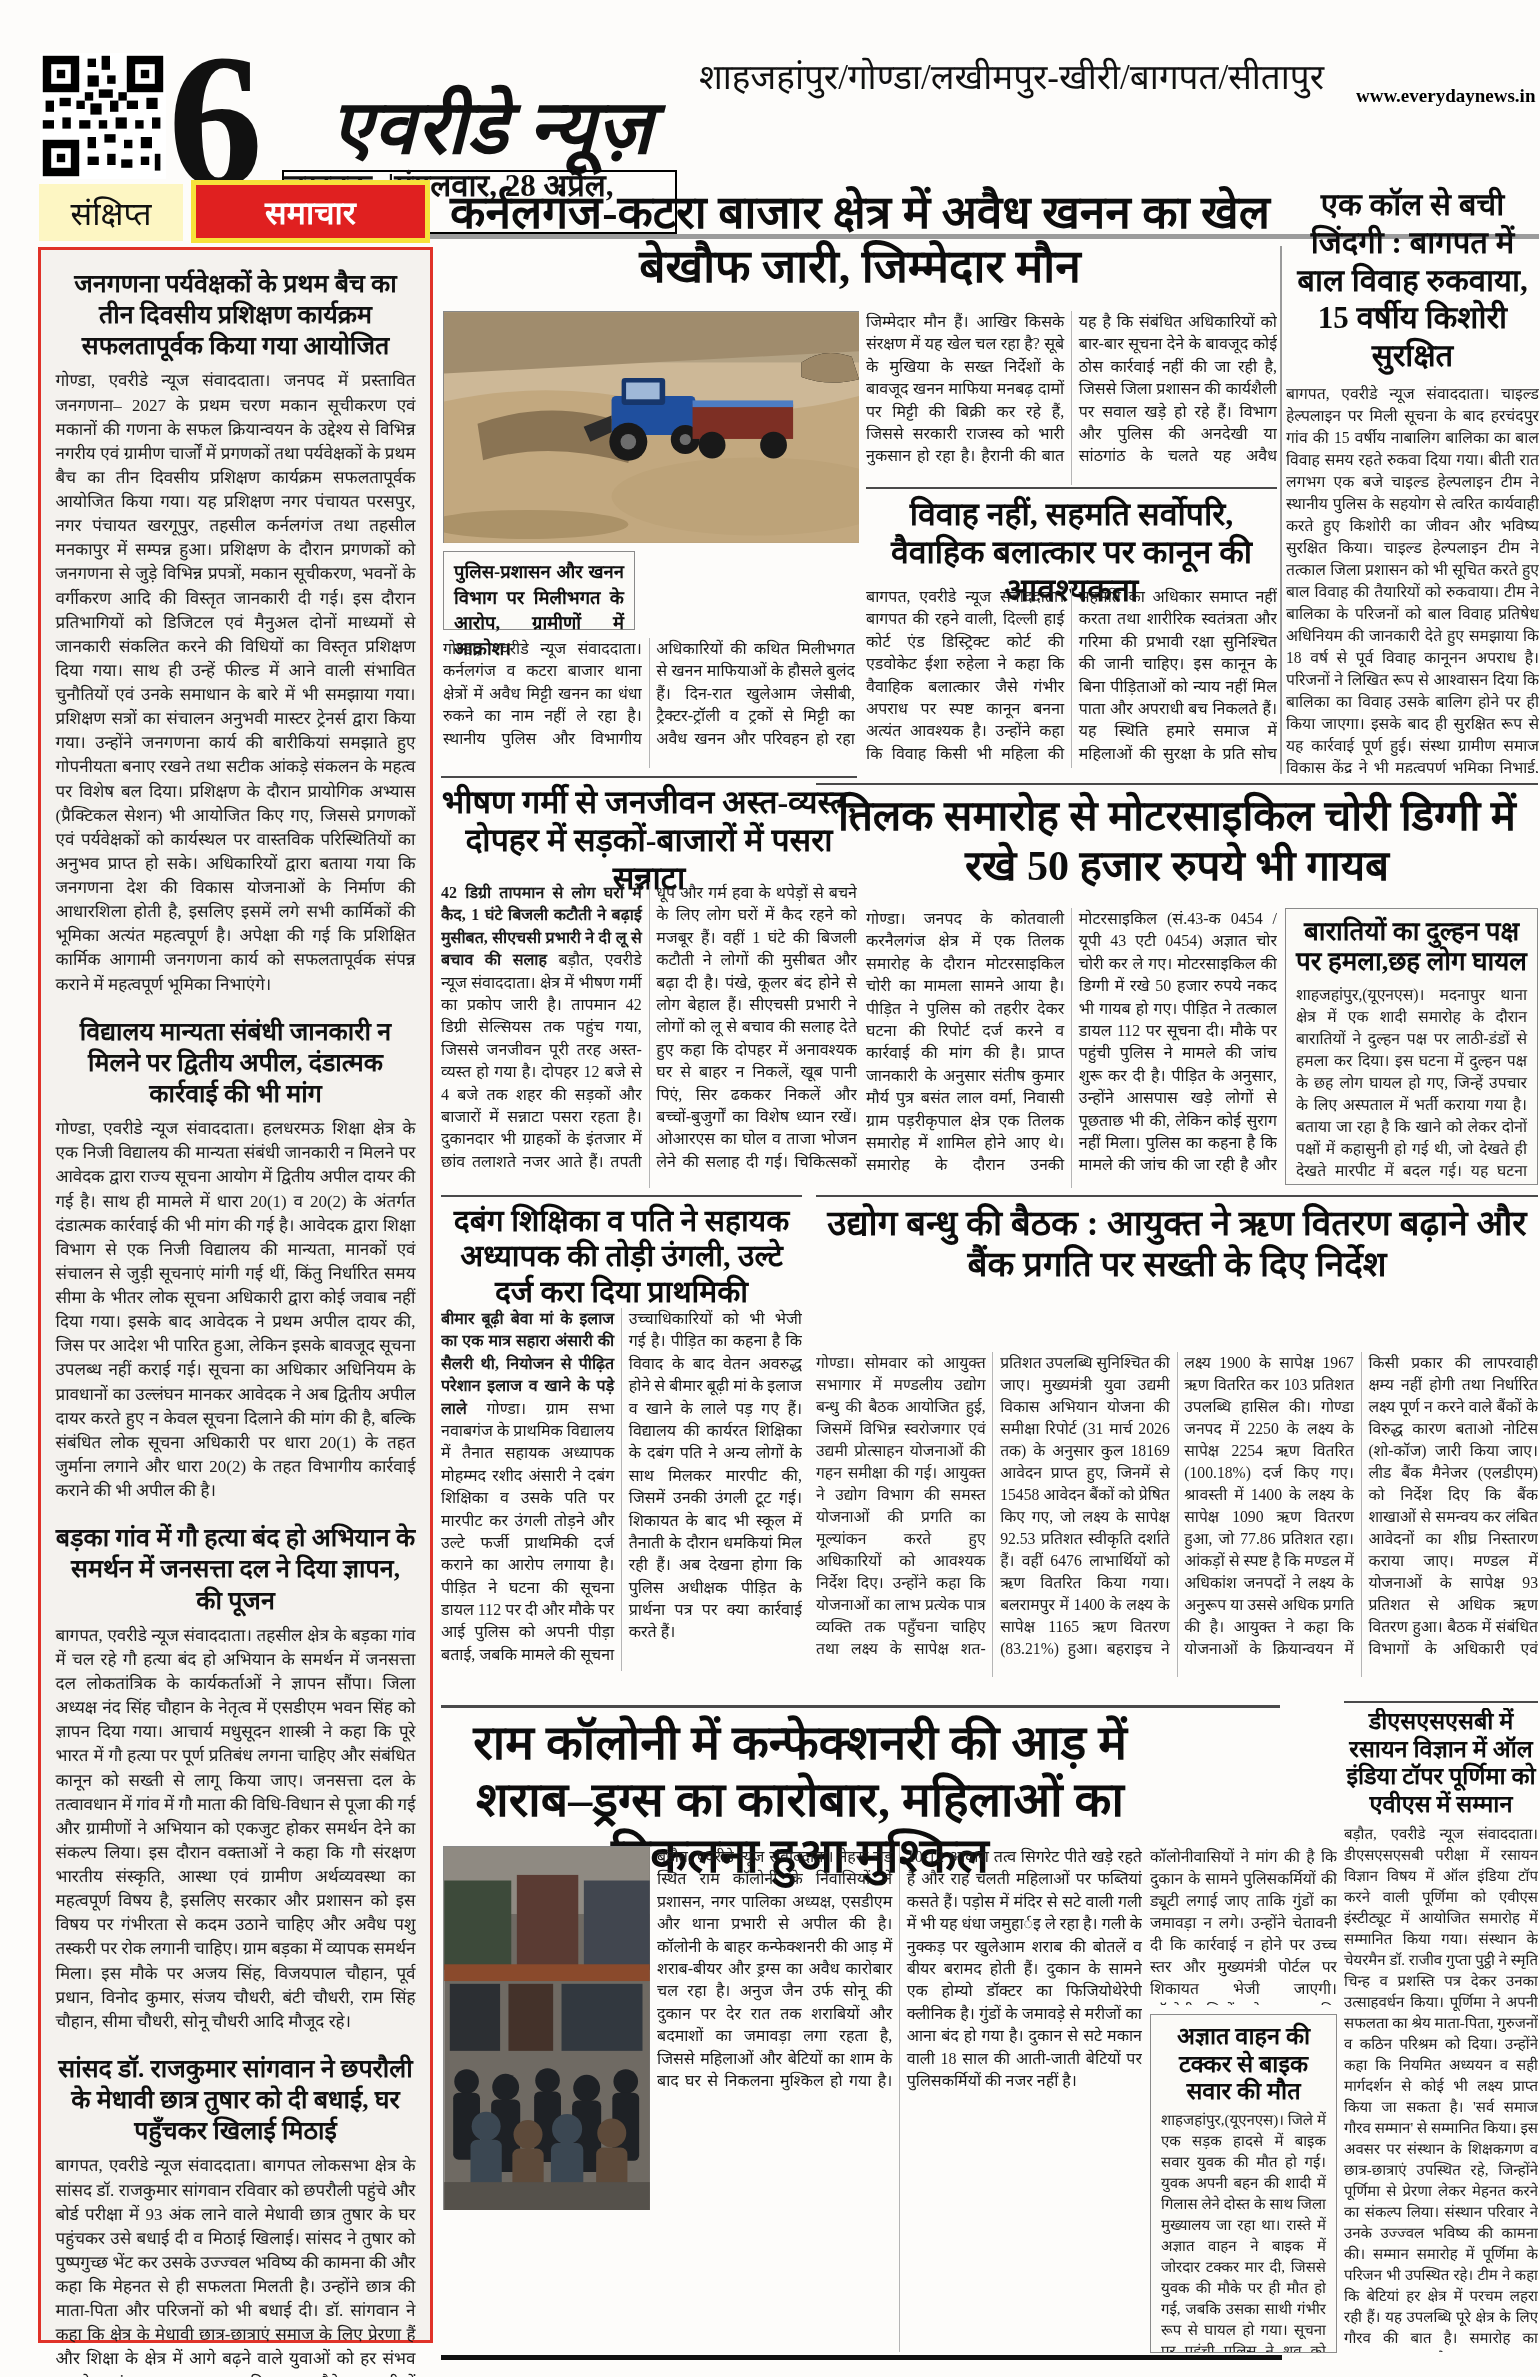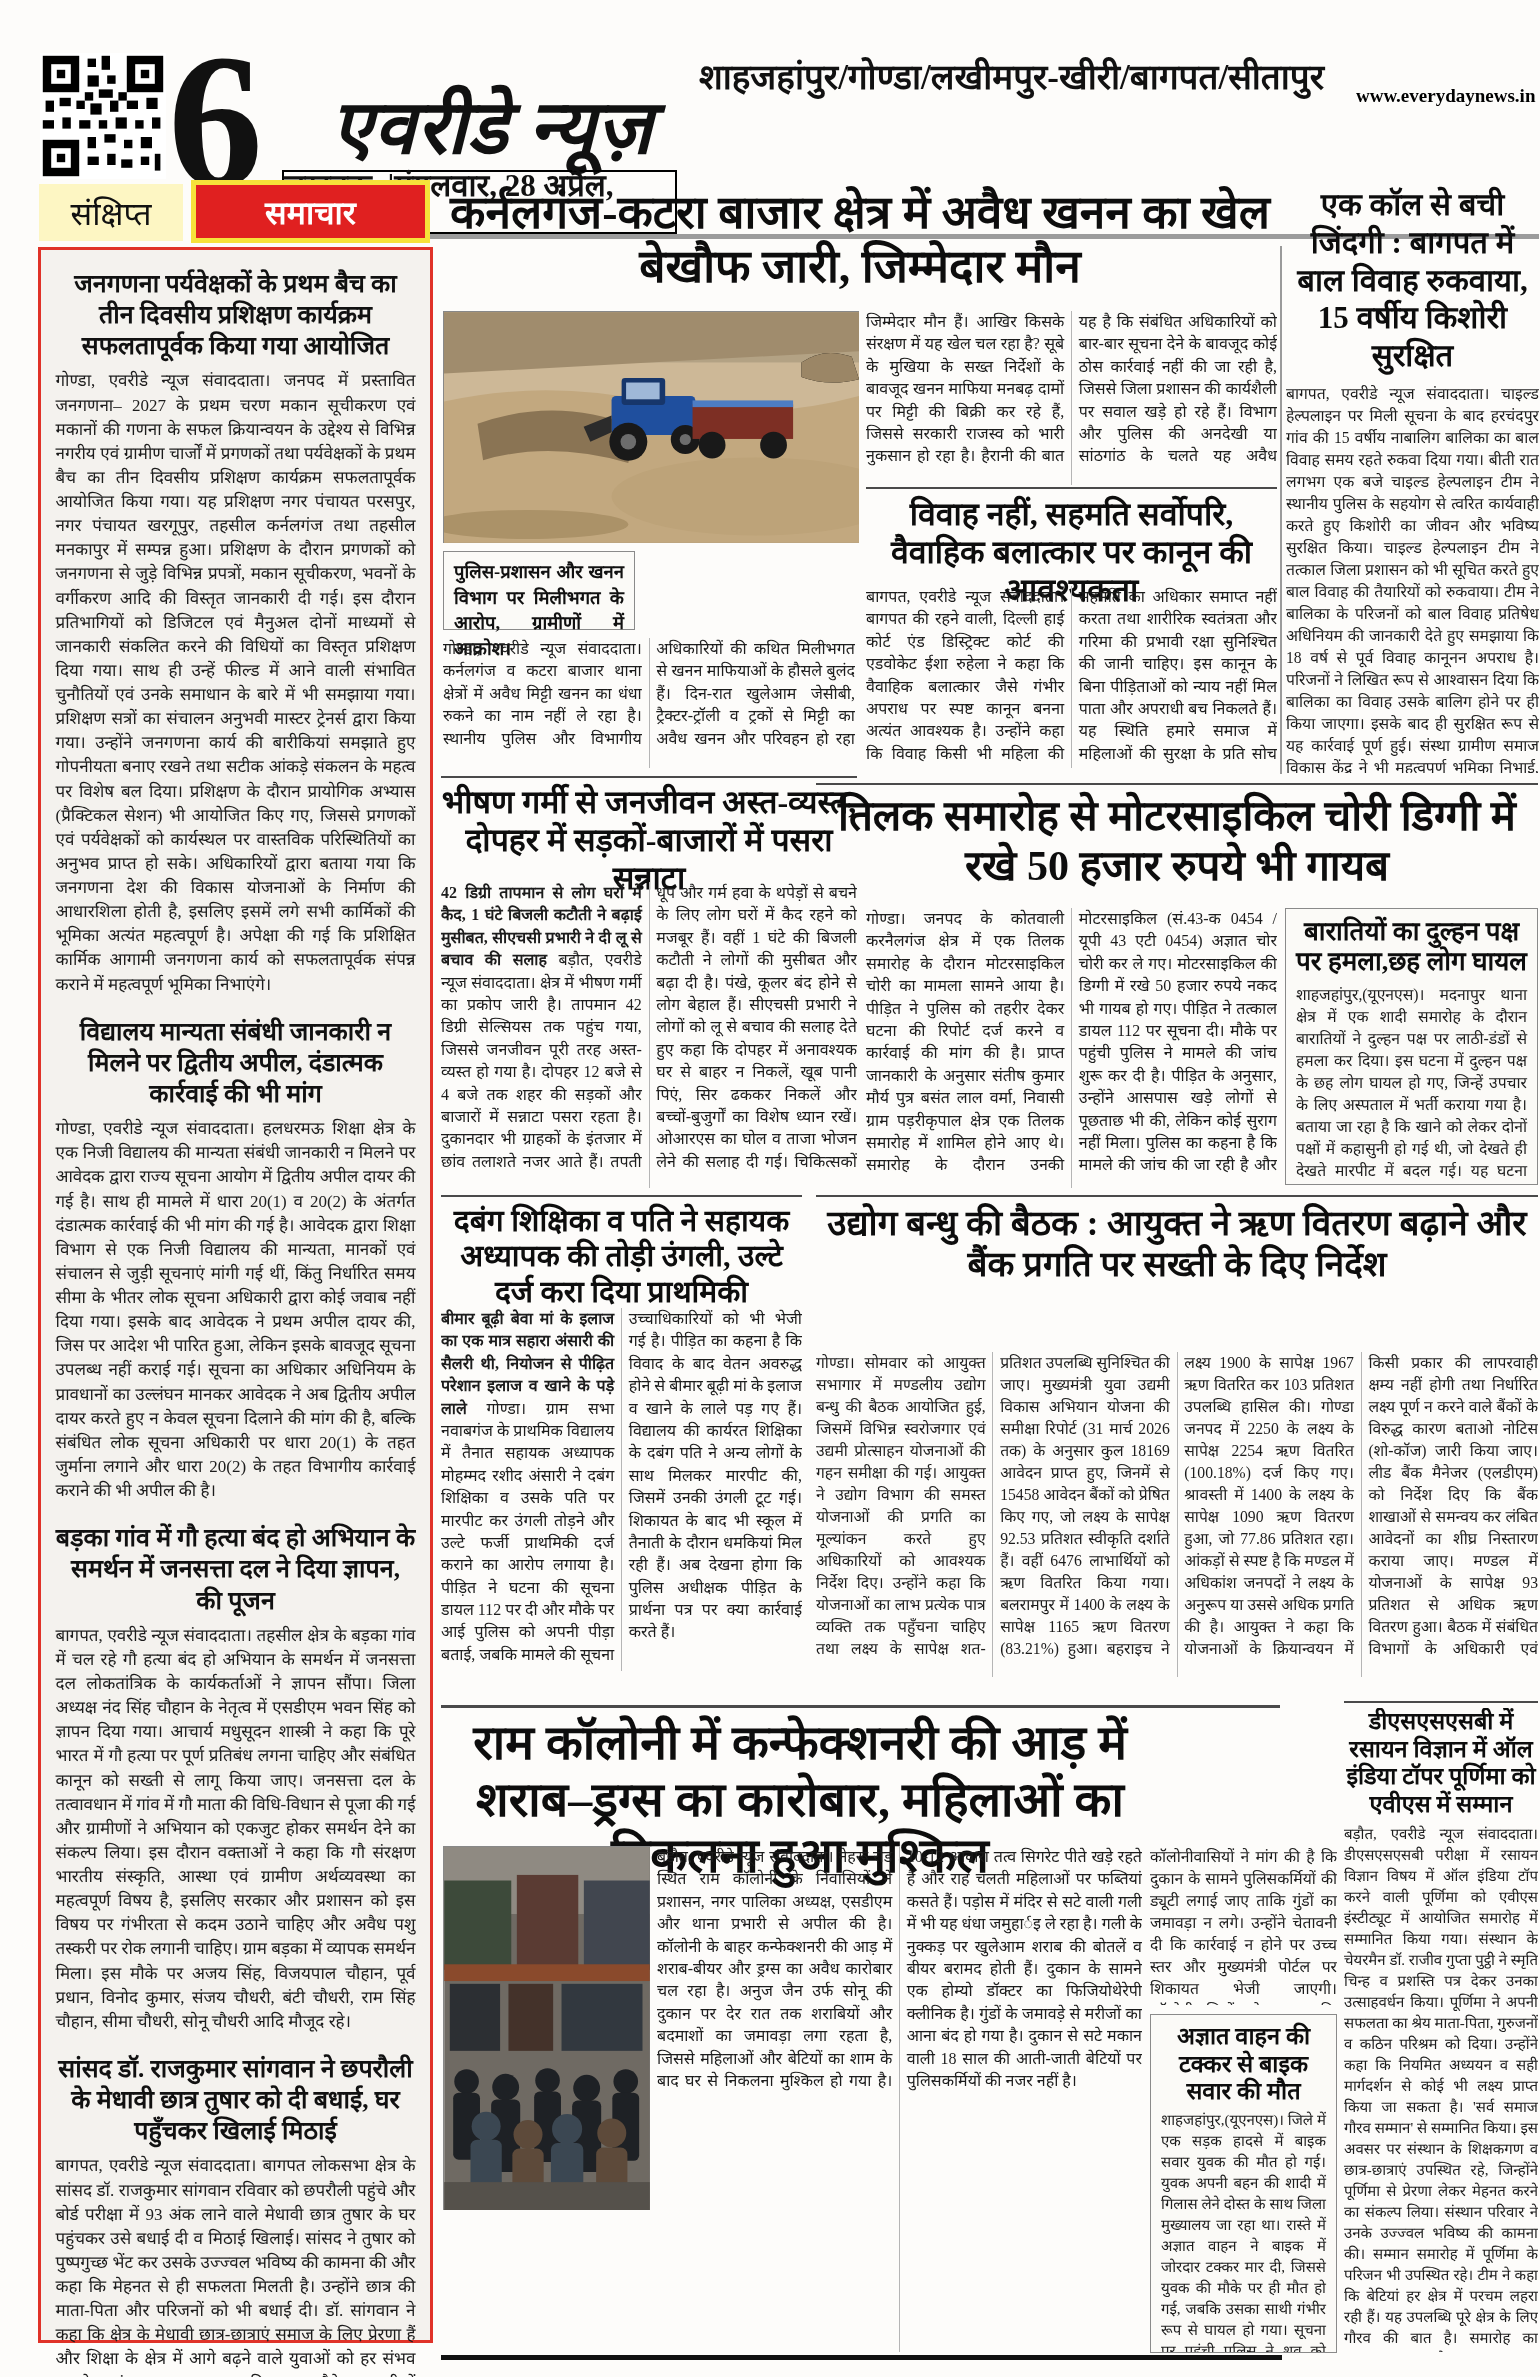--- a/index.html
+++ b/index.html
@@ -11,21 +11,21 @@
   .lead-bold{font-weight:bold;}
   .cols2{column-count:2;column-gap:14.5px;column-rule:0.6px solid #b5b5b5;}
   .cols4{column-count:4;column-gap:14.5px;column-rule:0.6px solid #b5b5b5;}
   .rule{background:#4a4a4a;}
   .vrule{background:#9a9a9a;}
   
   .pageno{font-size:190px;font-weight:900;line-height:0.95;font-family:"Liberation Serif",serif;}
   .masthead-title{font-size:75px;font-weight:900;font-style:italic;letter-spacing:1.1px;}
   .datebox{border:2.8px solid #000;display:flex;align-items:center;justify-content:center;
            font-size:31px;font-weight:bold;}
-  .regions{font-size:35px;font-weight:700;text-align:center;line-height:1.1;}
+  .regions{font-size:35px;font-weight:400;text-align:center;line-height:1.1;}
   .website{font-size:19px;font-weight:bold;color:#000;}
   .hdr-bar{background:#9c9c9c;}
   
   .brief-label-yellow{display:flex;align-items:center;justify-content:center;
       font-size:32px;font-weight:400;}
   .brief-label-red{display:flex;align-items:center;justify-content:center;
       font-size:32px;font-weight:900;color:#fff;}
   .rail-box{border:3.4px solid #e03228;background:#f4f2ee;padding:12.3px 14.5px;box-sizing:border-box;}
   .brief-story{margin-bottom:19px;}
   .brief-hl{font-size:25px;font-weight:bold;text-align:center;line-height:1.25;margin:5.6px 0 7.8px 0;}

